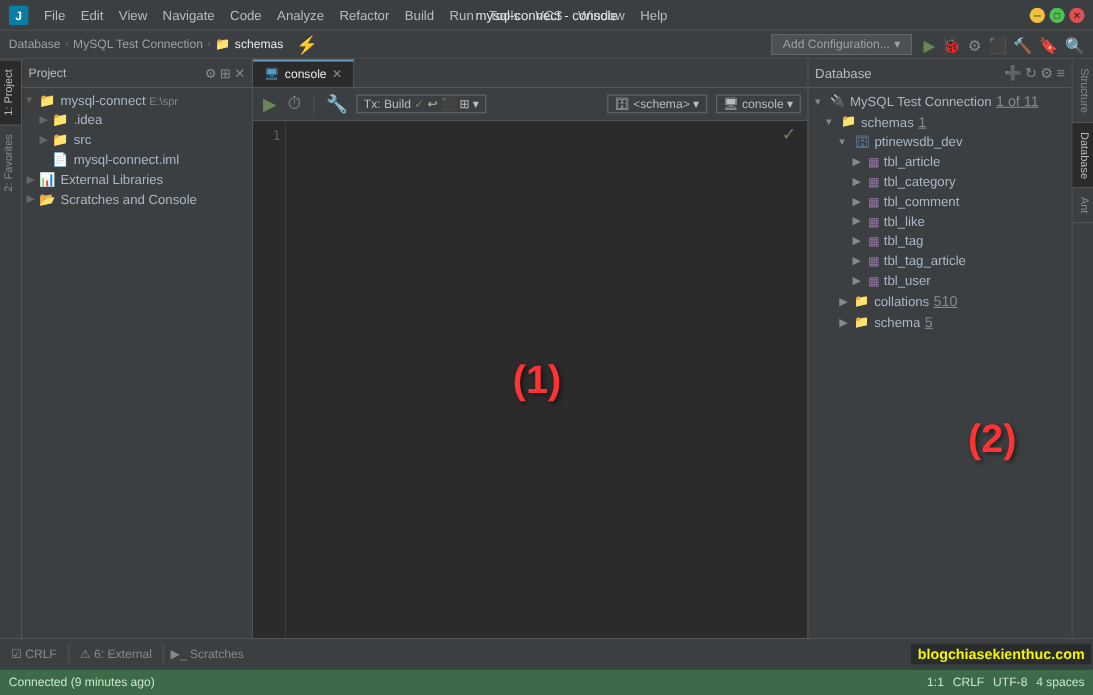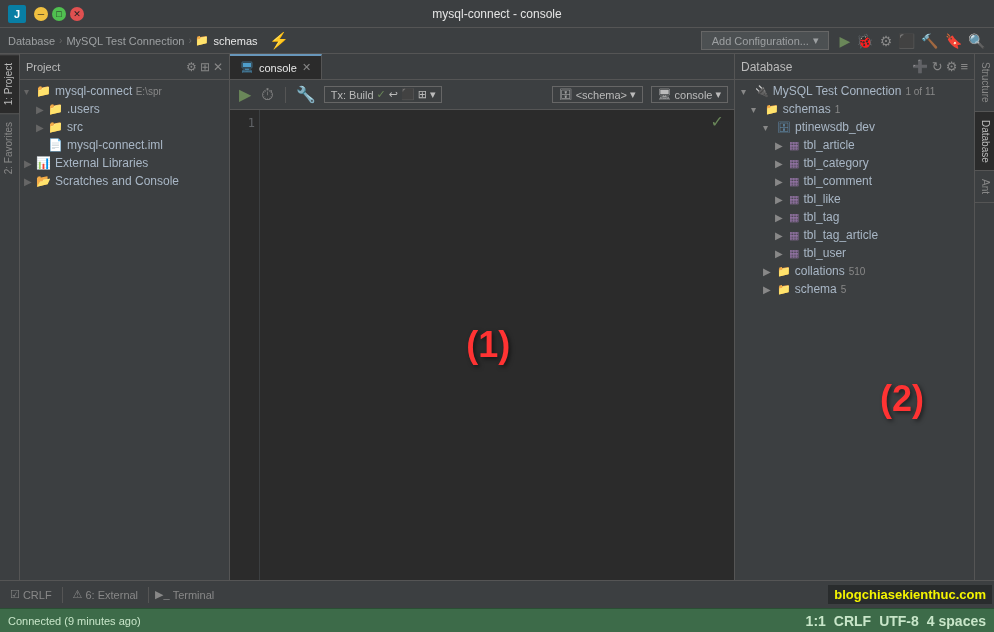--- a/index.html
+++ b/index.html
@@ -121,21 +121,21 @@
       display: flex; align-items: center; padding: 0 6px; gap: 4px;
     }
     #db-panel-header .db-title { font-size: 12px; color: #bbb; flex: 1; }
     #db-panel-header .db-icons { display: flex; gap: 3px; }
     #db-panel-header .db-icons span { color: #888; font-size: 13px; cursor: pointer; }
     #db-tree { flex: 1; overflow-y: auto; padding: 2px 0; }
     .db-item { display: flex; align-items: center; padding: 2px 6px; cursor: pointer; }
     .db-item .arrow { width: 12px; color: #888; font-size: 10px; margin-right: 2px; }
     .db-item .icon { margin-right: 4px; font-size: 11px; }
     .db-item .label { font-size: 12px; color: #a9b7c6; }
-    .db-item .badge { font-size: 10px; color: #888; margin-left: 4px; }
+    .db-item .badge { font-size: 13px; color: #888; margin-left: 4px; text-decoration: underline; }
     .db-indent1 { padding-left: 16px; }
     .db-indent2 { padding-left: 28px; }
     .db-indent3 { padding-left: 40px; }
     .annotation-2 {
       position: absolute; right: 50px; bottom: 160px;
       color: #ff3333; font-size: 36px; font-weight: bold; font-family: Arial;
       text-shadow: 2px 2px 4px rgba(0,0,0,0.5);
     }
 
     
@@ -171,40 +171,55 @@
     #bottom-bar .bb-sep { width: 1px; height: 16px; background: #555; }
     #bottom-bar .bb-terminal { display: flex; align-items: center; gap: 3px; color: #888; font-size: 11px; cursor: pointer; }
 
     
     #status-bar {
       height: 24px; background: #3d6b49; border-top: 1px solid #2a4f34;
       display: flex; align-items: center; padding: 0 8px; gap: 8px;
     }
     #status-bar .status-text { font-size: 11px; color: #c8e6c9; }
     #status-bar .status-right { margin-left: auto; display: flex; gap: 8px; align-items: center; }
-    #status-bar .status-right span { font-size: 14px; color: #c8e6c9; cursor: pointer; font-weight: bold; }
+    #status-bar .status-right span { font-size: 11px; color: #c8e6c9; cursor: pointer; }
 
     
     #watermark {
       position: fixed; bottom: 28px; right: 2px;
       font-size: 13px; font-weight: bold; color: #f5f500;
       background: rgba(0,0,0,0.3); padding: 2px 6px;
       font-family: Arial;
       z-index: 100;
     }
   </style>
 </head>
 <body>
 
 <div id="titlebar">
   <div class="logo">
     <svg viewBox="0 0 18 18" width="18" height="18">
       <rect width="18" height="18" rx="2" fill="#087ea4"></rect>
       <text x="9" y="13" text-anchor="middle" fill="white" font-size="11" font-weight="bold">J</text>
     </svg>
+  </div>
+  <div class="menus">
+    <span>File</span>
+    <span>Edit</span>
+    <span>View</span>
+    <span>Navigate</span>
+    <span>Code</span>
+    <span>Analyze</span>
+    <span>Refactor</span>
+    <span>Build</span>
+    <span>Run</span>
+    <span>Tools</span>
+    <span>VCS</span>
+    <span>Window</span>
+    <span>Help</span>
   </div>
   <div class="title">mysql-connect - console</div>
   <div class="win-btns">
     <div class="win-btn min">─</div>
     <div class="win-btn max">□</div>
     <div class="win-btn cls">✕</div>
   </div>
 </div>
 
 <div id="breadcrumb">
@@ -252,21 +267,21 @@
         <span class="arrow">▾</span>
         <span class="icon" style="color:#6897bb;">📁</span>
         <span class="label">
           mysql-connect <span class="path">E:\spr</span>
         </span>
       </div>
 
       <div class="tree-item indent1">
         <span class="arrow">▶</span>
         <span class="icon" style="color:#6897bb;">📁</span>
-        <span class="label">.users</span>
+        <span class="label">.idea</span>
       </div>
 
       <div class="tree-item indent1">
         <span class="arrow">▶</span>
         <span class="icon" style="color:#6897bb;">📁</span>
         <span class="label">src</span>
       </div>
 
       <div class="tree-item indent1">
         <span class="arrow" style="visibility:hidden;">▶</span>
@@ -440,21 +455,21 @@
     <span>CRLF</span>
   </div>
   <div class="bb-sep"></div>
   <div class="bb-btn">
     <span>⚠</span>
     <span>6: External</span>
   </div>
   <div class="bb-sep"></div>
   <div class="bb-terminal">
     <span>▶_</span>
-    <span>Terminal</span>
+    <span>Scratches</span>
   </div>
 </div>
 
 <div id="status-bar">
   <span class="status-text">Connected (9 minutes ago)</span>
   <div class="status-right">
     <span>1:1</span>
     <span>CRLF</span>
     <span>UTF-8</span>
     <span>4 spaces</span>

